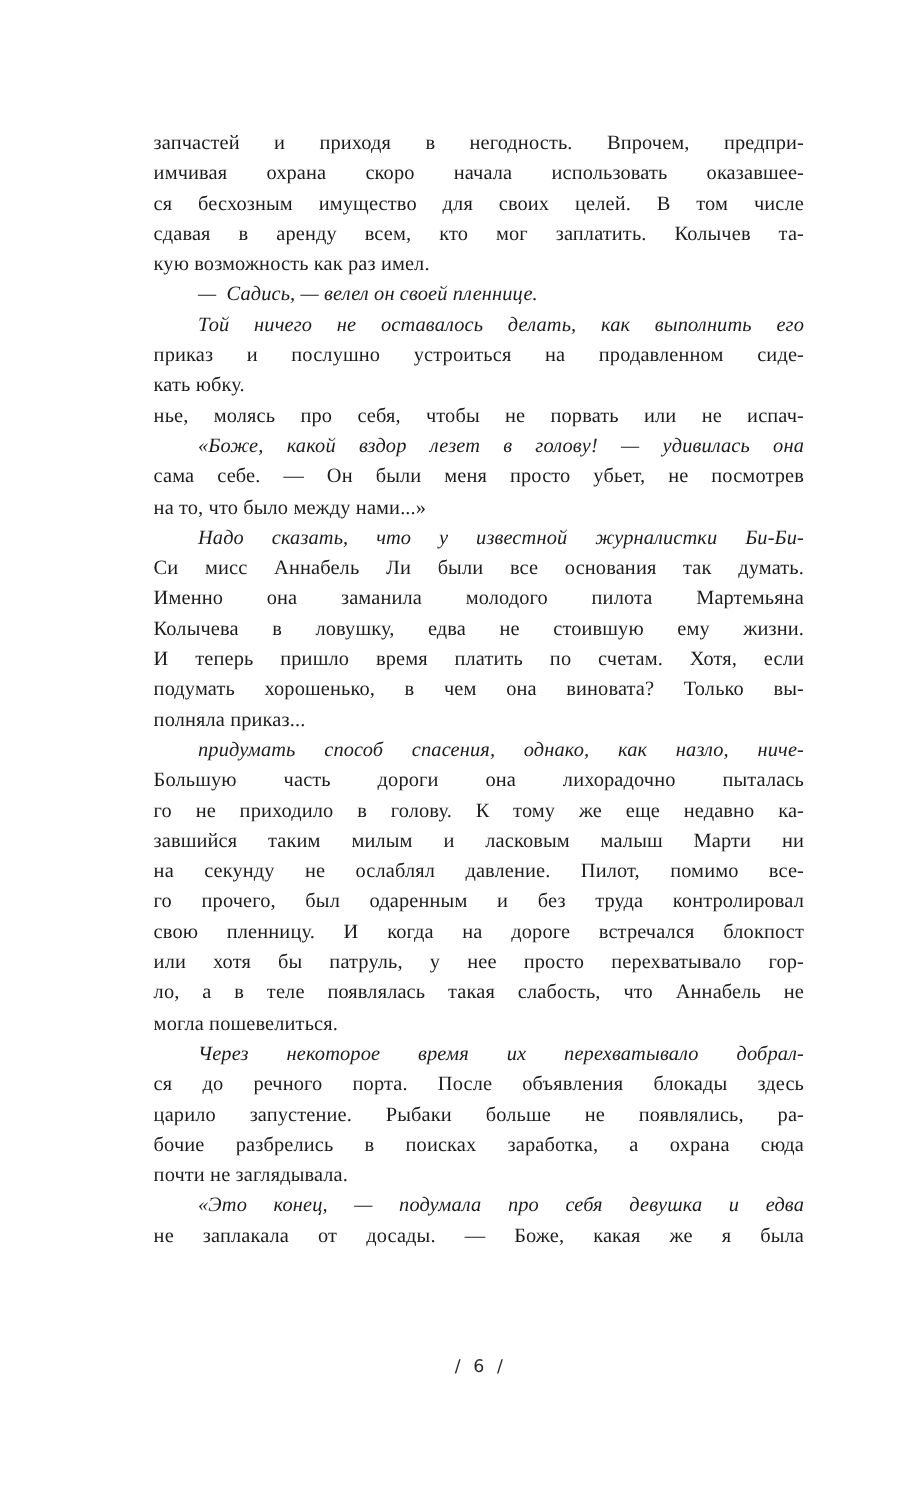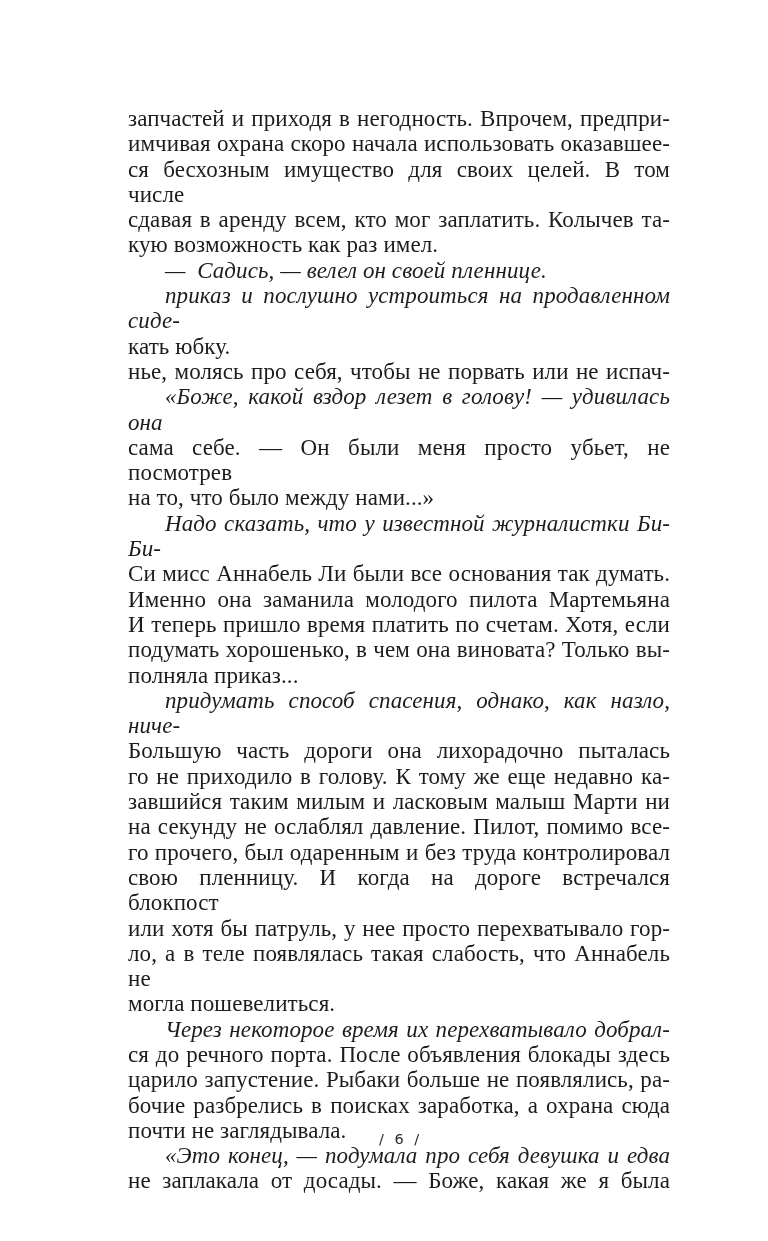--- a/index.html
+++ b/index.html
@@ -14,21 +14,21 @@
     background: #ffffff;
     overflow: hidden;
     font-family: "Liberation Serif", serif;
   }
   .text-block {
     position: absolute;
     left: 128px;
     top: 106px;
     width: 542px;
     color: #1c1c1c;
-    font-size: 23px;
+    font-size: 17px;
     line-height: 25.3px;
     letter-spacing: 0.1px;
   }
   .para {
     margin: 0;
     padding: 0;
   }
   .line {
     text-align: justify;
     text-align-last: justify;
@@ -62,33 +62,35 @@
         <div class="line">запчастей и приходя в негодность. Впрочем, предпри-</div>
         <div class="line">имчивая охрана скоро начала использовать оказавшее-</div>
         <div class="line">ся бесхозным имущество для своих целей. В том числе</div>
         <div class="line">сдавая в аренду всем, кто мог заплатить. Колычев та-</div>
         <div class="line last-line">кую возможность как раз имел.</div>
       </div>
       <div class="para indent">
         <div class="line last-line">— Садись, — велел он своей пленнице.</div>
       </div>
       <div class="para indent">
+        <div class="line">Той ничего не оставалось делать, как выполнить его</div>
         <div class="line">приказ и послушно устроиться на продавленном сиде-</div>
         <div class="line last-line">кать юбку.</div>
         <div class="line">нье, молясь про себя, чтобы не порвать или не испач-</div>
       </div>
       <div class="para indent">
         <div class="line">«Боже, какой вздор лезет в голову! — удивилась она</div>
         <div class="line">сама себе. — Он были меня просто убьет, не посмотрев</div>
         <div class="line last-line">на то, что было между нами...»</div>
       </div>
       <div class="para indent">
         <div class="line">Надо сказать, что у известной журналистки Би-Би-</div>
         <div class="line">Си мисс Аннабель Ли были все основания так думать.</div>
         <div class="line">Именно она заманила молодого пилота Мартемьяна</div>
+        <div class="line">Колычева в ловушку, едва не стоившую ему жизни.</div>
         <div class="line">И теперь пришло время платить по счетам. Хотя, если</div>
         <div class="line">подумать хорошенько, в чем она виновата? Только вы-</div>
         <div class="line last-line">полняла приказ...</div>
       </div>
       <div class="para indent">
         <div class="line">придумать способ спасения, однако, как назло, ниче-</div>
         <div class="line">Большую часть дороги она лихорадочно пыталась</div>
         <div class="line">го не приходило в голову. К тому же еще недавно ка-</div>
         <div class="line">завшийся таким милым и ласковым малыш Марти ни</div>
         <div class="line">на секунду не ослаблял давление. Пилот, помимо все-</div>

